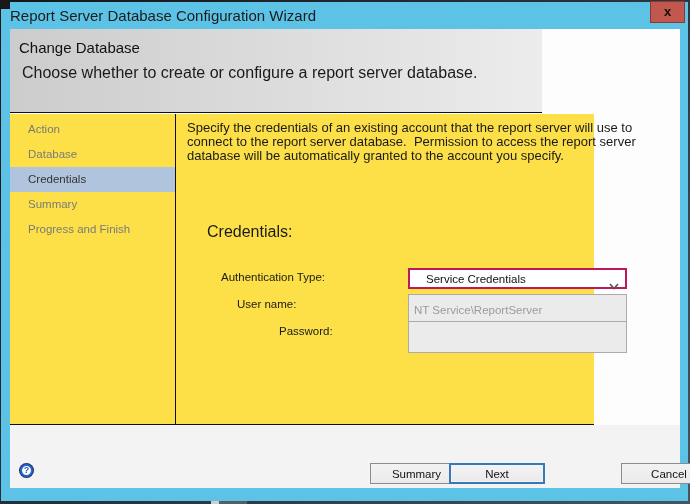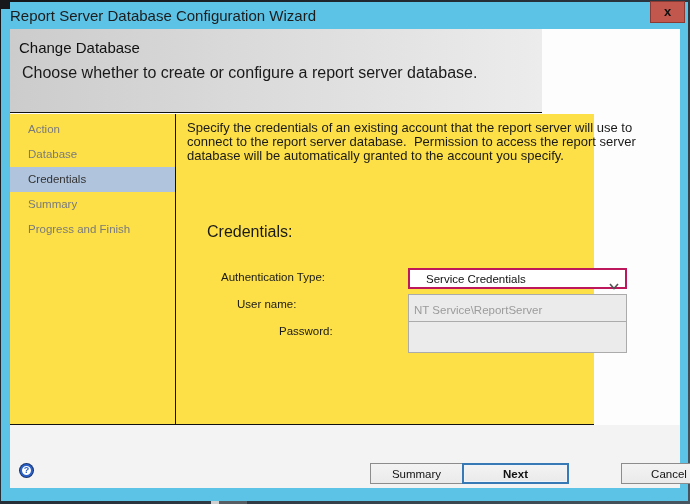--- a/index.html
+++ b/index.html
@@ -48,21 +48,21 @@
   .tbox-user{top:180px;}
   .tbox-pass{top:207px;}
 
   .footer{position:absolute;left:0;top:396px;width:670px;height:63px;background:#f3f3f3;}
   .help-icon{position:absolute;left:10px;top:39px;width:13px;height:13px;border-radius:50%;
              background:#fff;border:2px solid #2b62c9;box-shadow:0 0 0 1px #17346e;
              color:#2b62c9;font-size:9px;font-weight:bold;text-align:center;line-height:9px;cursor:pointer;}
   .wz-btn{position:absolute;top:38px;height:21px;background:linear-gradient(#f3f3f3,#eaeaea);
           border:1px solid #8c8c8c;font-size:11.5px;color:#111;padding:0;cursor:pointer;}
   .btn-previous{left:360px;width:93px;}
-  .btn-next{left:452px;width:107px;border:2px solid #3679b5;box-shadow:inset 0 0 0 1px #eef4fa;font-weight:bold;}
+  .btn-next{left:439px;width:96px;border:2px solid #3679b5;box-shadow:inset 0 0 0 1px #eef4fa;}
   .btn-cancel{left:569px;width:96px;margin-left:42px;}
 
   
   .bottom-tick-bright{position:absolute;left:211px;top:501px;width:8px;height:3px;background:#cfcfcf;}
   .bottom-tick-dim{position:absolute;left:219px;top:501px;width:28px;height:3px;background:#565d63;}
 </style>
 </head>
 <body>
 
 <div id="screen">

